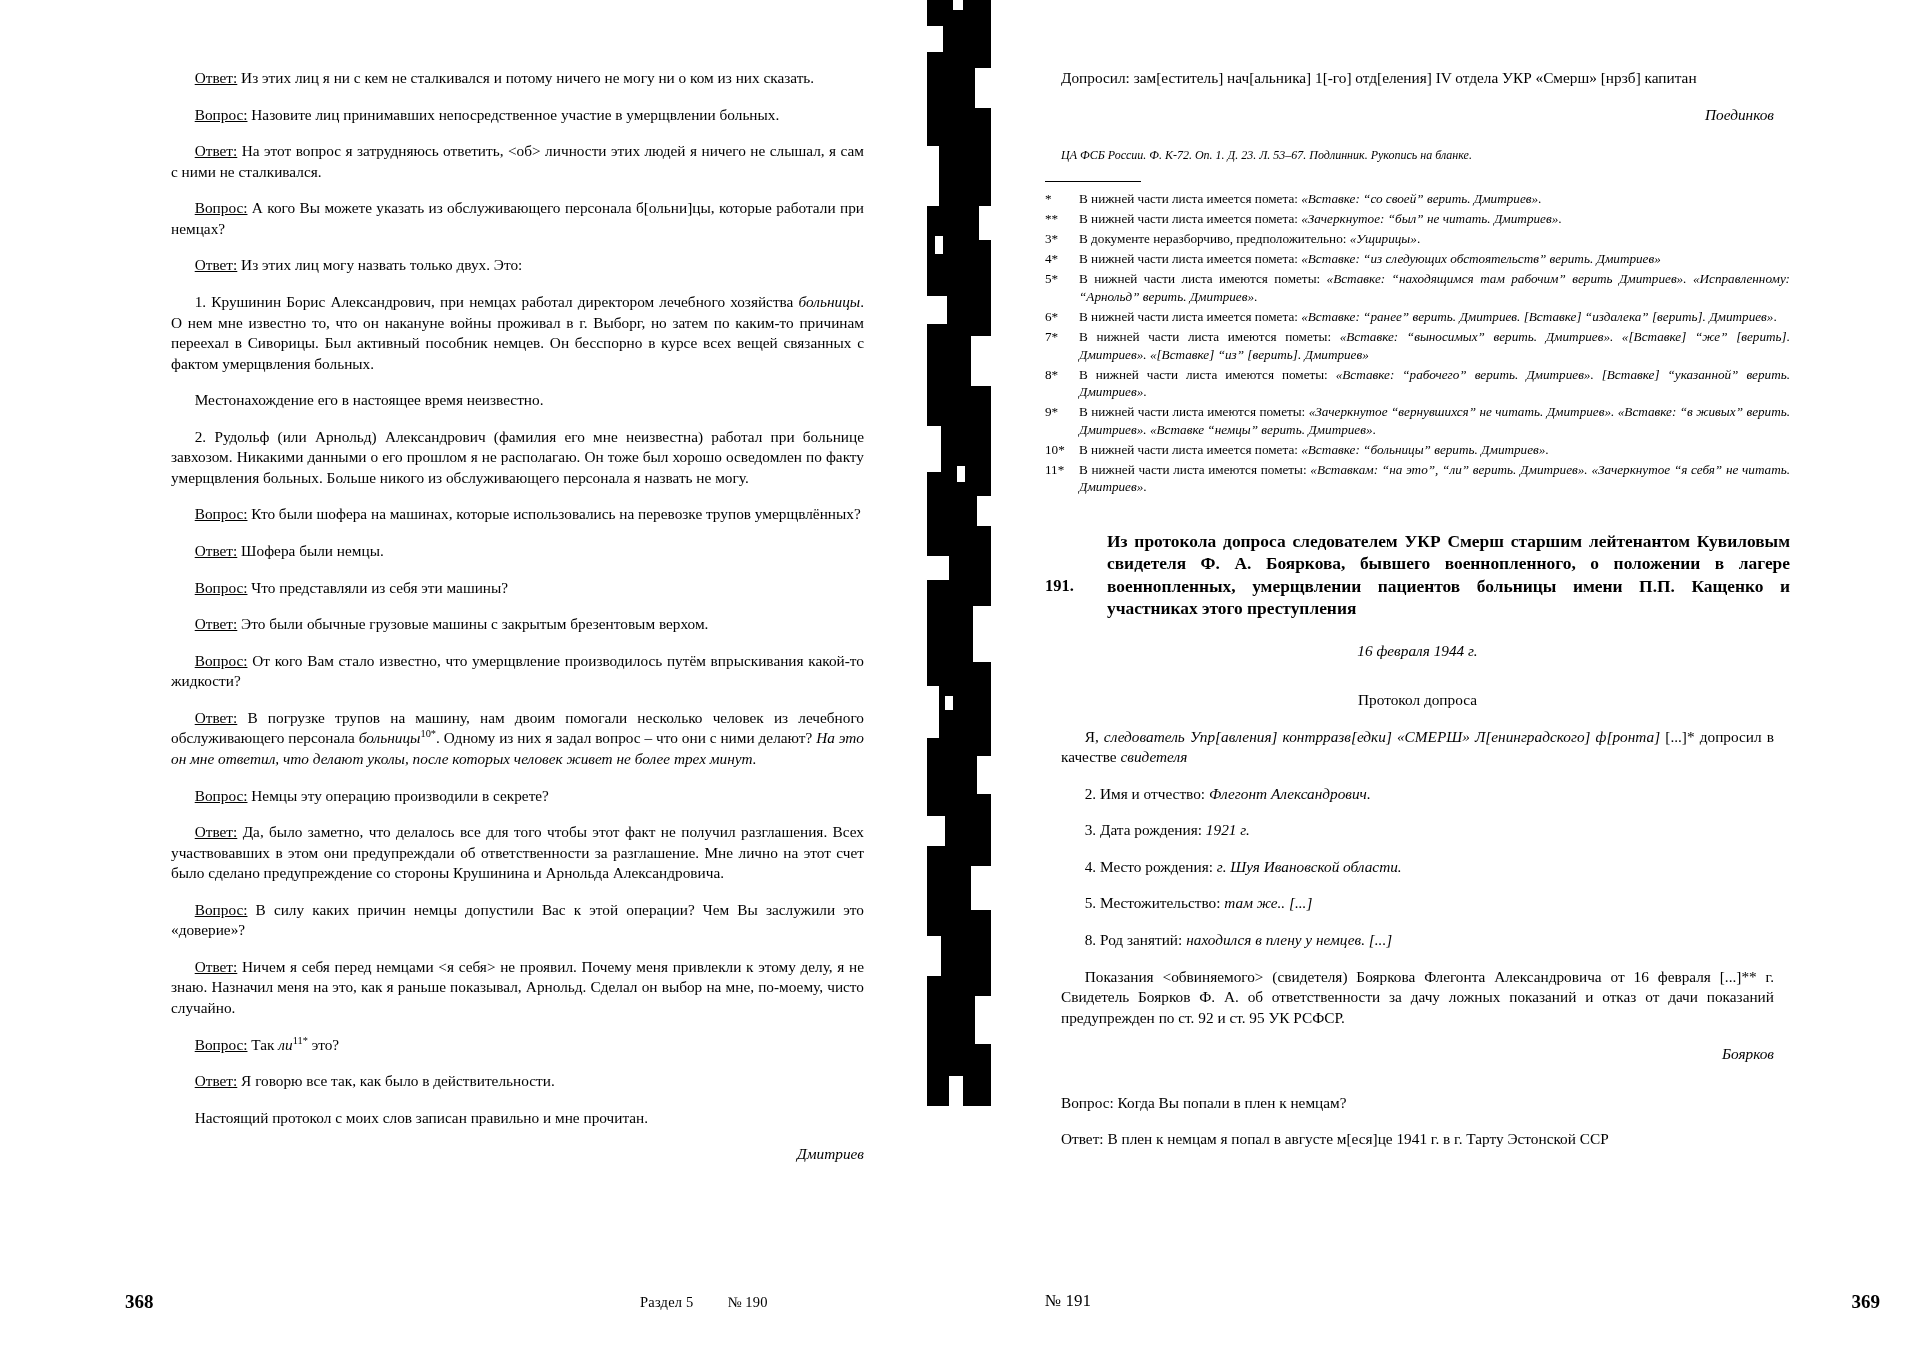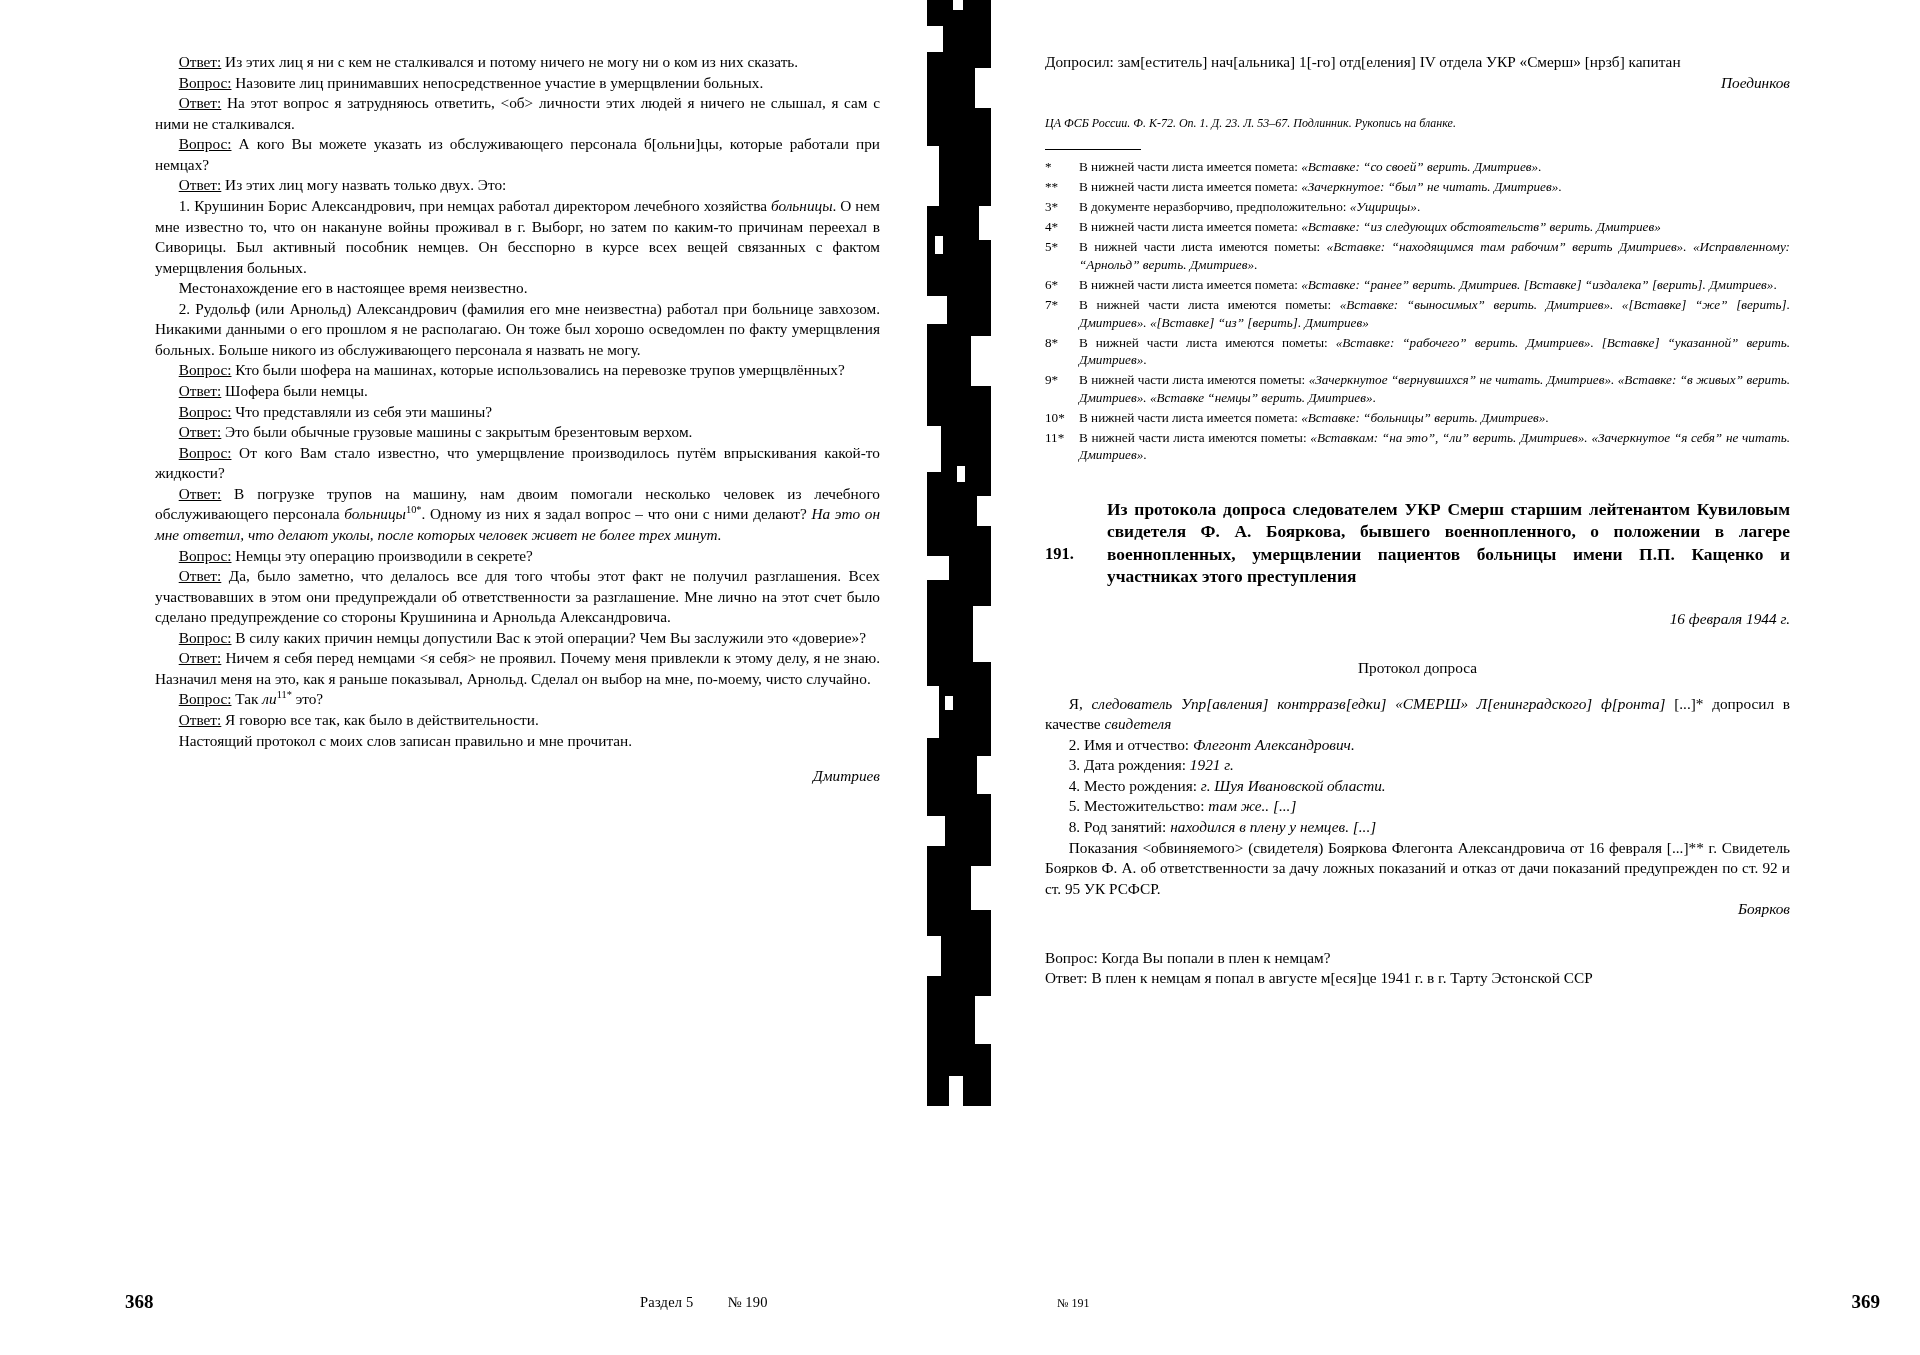--- a/index.html
+++ b/index.html
@@ -35,21 +35,21 @@
   .col {
     position: absolute;
     top: 52px;
     font-size: 15.3px;
     line-height: 1.345;
     text-align: justify;
   }
   .col-left { left: 155px; width: 725px; }
   .col-right { left: 30px; width: 745px; }
 
-  p { margin: 0; text-indent: 1.55em; }
+  p { margin: 16px; text-indent: 1.55em; }
   p.noindent { text-indent: 0; }
   .u { text-decoration: underline; }
   .it { font-style: italic; }
   sup { font-size: 0.68em; vertical-align: super; line-height: 0; }
 
   .right-align { text-align: right; font-style: italic; }
   .center { text-align: center; text-indent: 0; }
 
   
   .fn-rule {
@@ -70,28 +70,28 @@
     font-weight: bold;
     font-size: 16.5px;
     padding-top: 1px;
     margin-top: 44px;
   }
   .doc-title {
     font-weight: bold;
     font-size: 17.4px;
     line-height: 1.285;
   }
-  .doc-date { margin-top: 22px; text-align: right; font-style: italic; font-size: 15.3px; }
+  .doc-date { margin-top: 22px; text-align: center; font-style: italic; font-size: 15.3px; }
 
   .src-line { font-style: italic; font-size: 12px; margin-top: 22px; }
   .folio-left { position: absolute; left: 82px; bottom: 42px; font-weight: bold; font-size: 19px; margin-left: 43px; }
   .footer-center-left { position: absolute; left: 640px; bottom: 44px; font-size: 14.5px; letter-spacing: .2px; }
   .footer-center-left span { margin-right: 34px; }
   .folio-right { position: absolute; right: 40px; bottom: 42px; font-weight: bold; font-size: 19px; }
-  .footer-left-right { position: absolute; left: 42px; bottom: 44px; font-size: 12px; }
+  .footer-left-right { position: absolute; left: 30px; bottom: 44px; font-size: 17px; }
 
   
   .gutter-art {
     position: absolute;
     left: 22px;
     top: -4px;
     width: 64px;
     height: 1110px;
     background: #000;
   }

